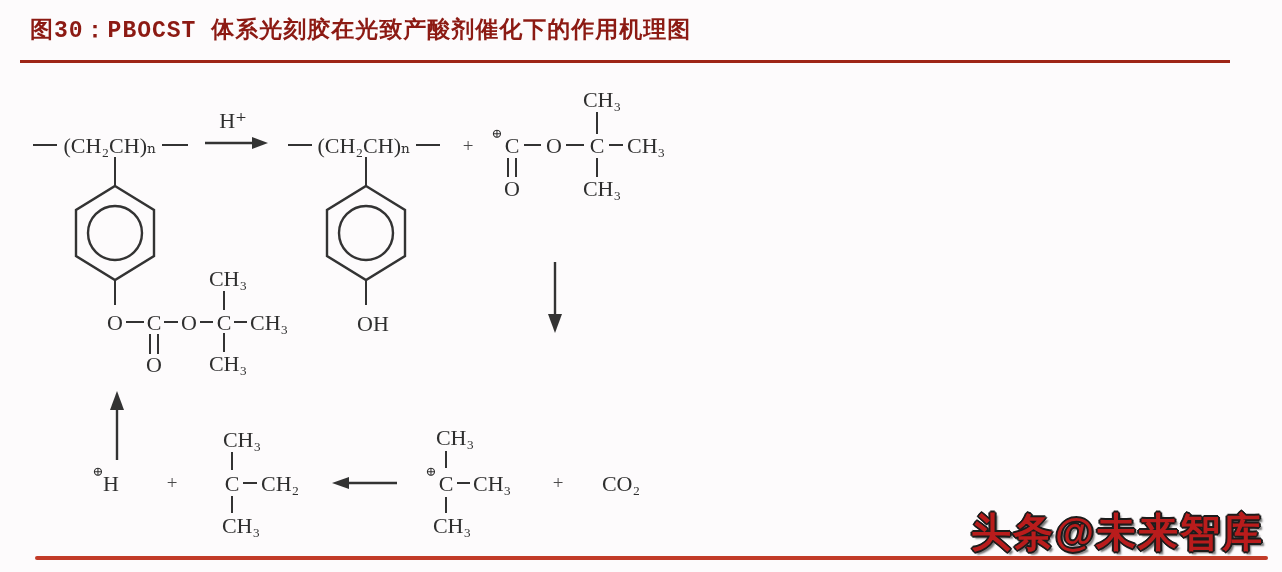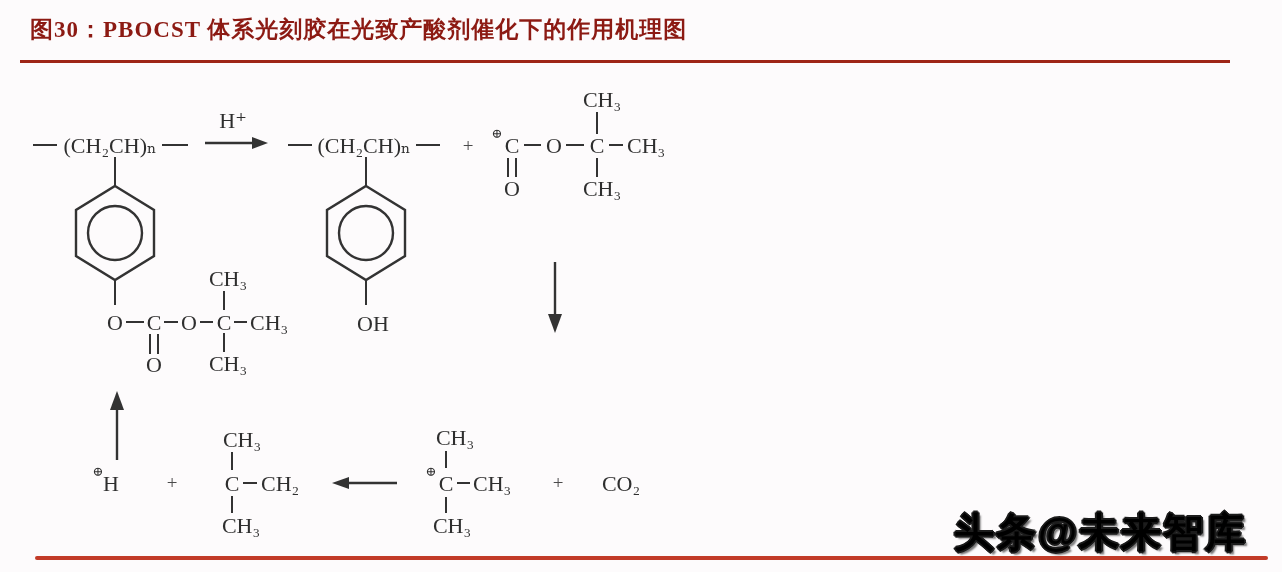--- a/index.html
+++ b/index.html
@@ -7,44 +7,44 @@
     --title_ink:#8c1a13; --header_rule:#9e2517; --footer_rule:#c23b28;
   }
   html,body{margin:0;padding:0;}
   body{
     width:1282px;height:572px;position:relative;overflow:hidden;
     background:var(--bg);
     font-family:"Liberation Serif","DejaVu Serif","DejaVu Sans",serif;
   }
   .page-title{
     position:absolute;left:30px;top:14px;
-    font-family:Liberation Serif, serif;
+    font-family:Liberation Mono, monospace;
     font-size:23px;font-weight:700;color:var(--title_ink);letter-spacing:1px;
   }
   .header-rule{
     position:absolute;left:20px;top:60px;width:1210px;height:3px;
     background:var(--header_rule);
   }
   .footer-rule{
     position:absolute;left:35px;top:556px;width:1233px;height:4px;
     background:var(--footer_rule);border-radius:2px;
   }
   svg.diagram{position:absolute;left:0;top:0;}
   svg .bond{stroke:var(--ink);stroke-width:2;fill:none;}
   svg .ring{stroke:var(--ink);stroke-width:2.4;fill:none;}
   svg .arrow{stroke:var(--ink);stroke-width:2.4;fill:none;}
   svg .head{fill:var(--ink);stroke:none;}
   svg text{fill:var(--text-ink);font-family:"Liberation Serif","DejaVu Serif","DejaVu Sans",serif;}
   svg .atom{font-size:22px;}
   svg .charge{font-size:13px;}
   svg .op{font-size:19px;fill:#4a4a4a;}
   .watermark{
-    position:absolute;right:35px;bottom:12px;
+    position:absolute;right:18px;bottom:12px;
     font-family:"Liberation Sans","DejaVu Sans",sans-serif;
-    font-size:40px;font-weight:700;letter-spacing:2px;color:#000000;
+    font-size:40px;font-weight:700;letter-spacing:2px;color:#b91c1c;
     text-shadow:-2px 0 #1c1c1c,0 2px #1c1c1c,2px 0 #1c1c1c,0 -2px #1c1c1c,
       -1px -1px #1c1c1c,1px 1px #1c1c1c,-1px 1px #1c1c1c,1px -1px #1c1c1c,
       3px 3px 2px rgba(0,0,0,.55);
     white-space:nowrap;
   }
 </style>
 </head>
 <body>
 
 <div class="page-title">图30：PBOCST 体系光刻胶在光致产酸剂催化下的作用机理图</div>

